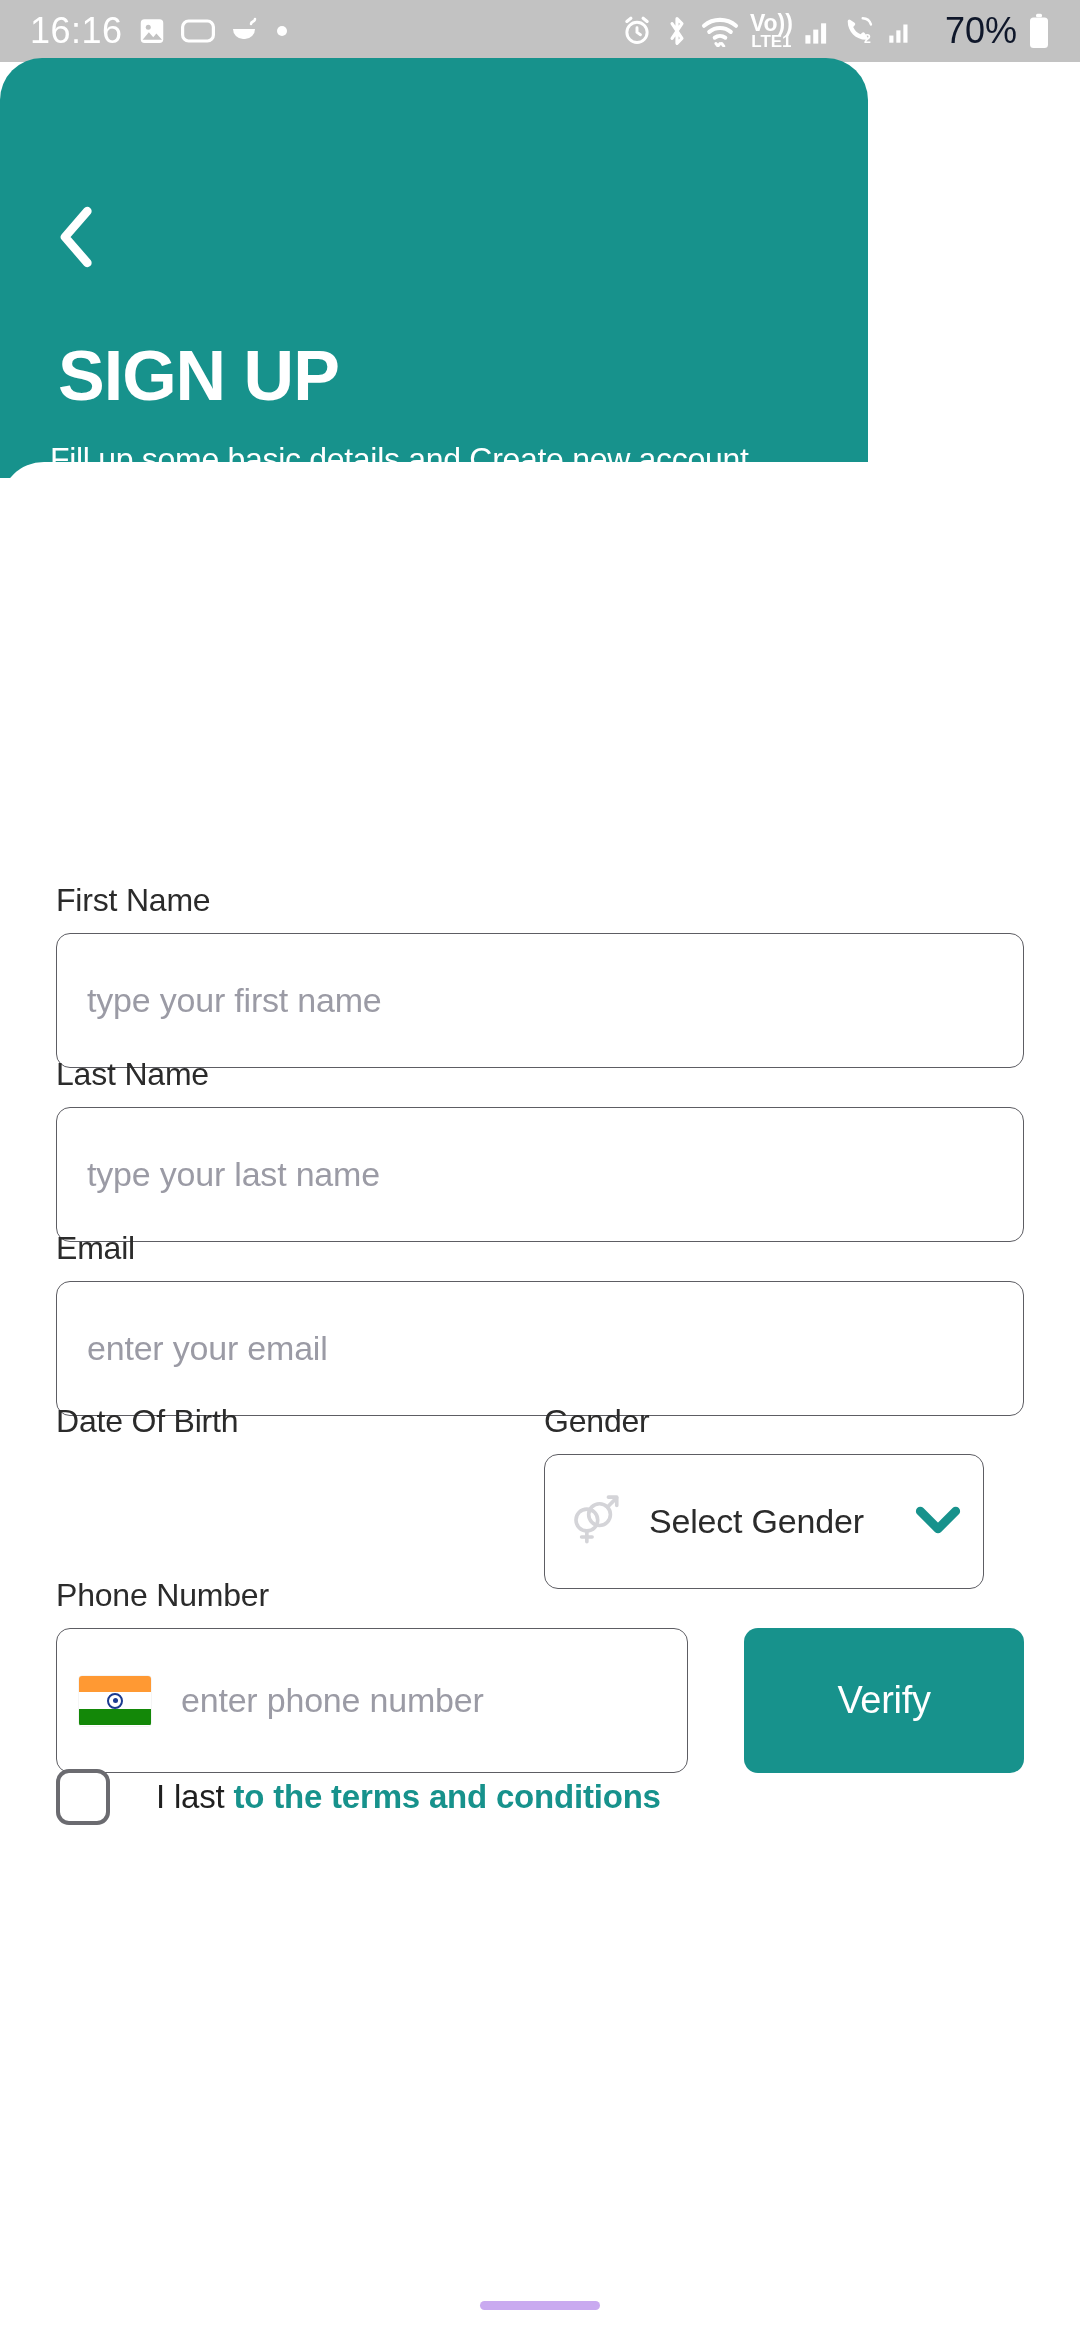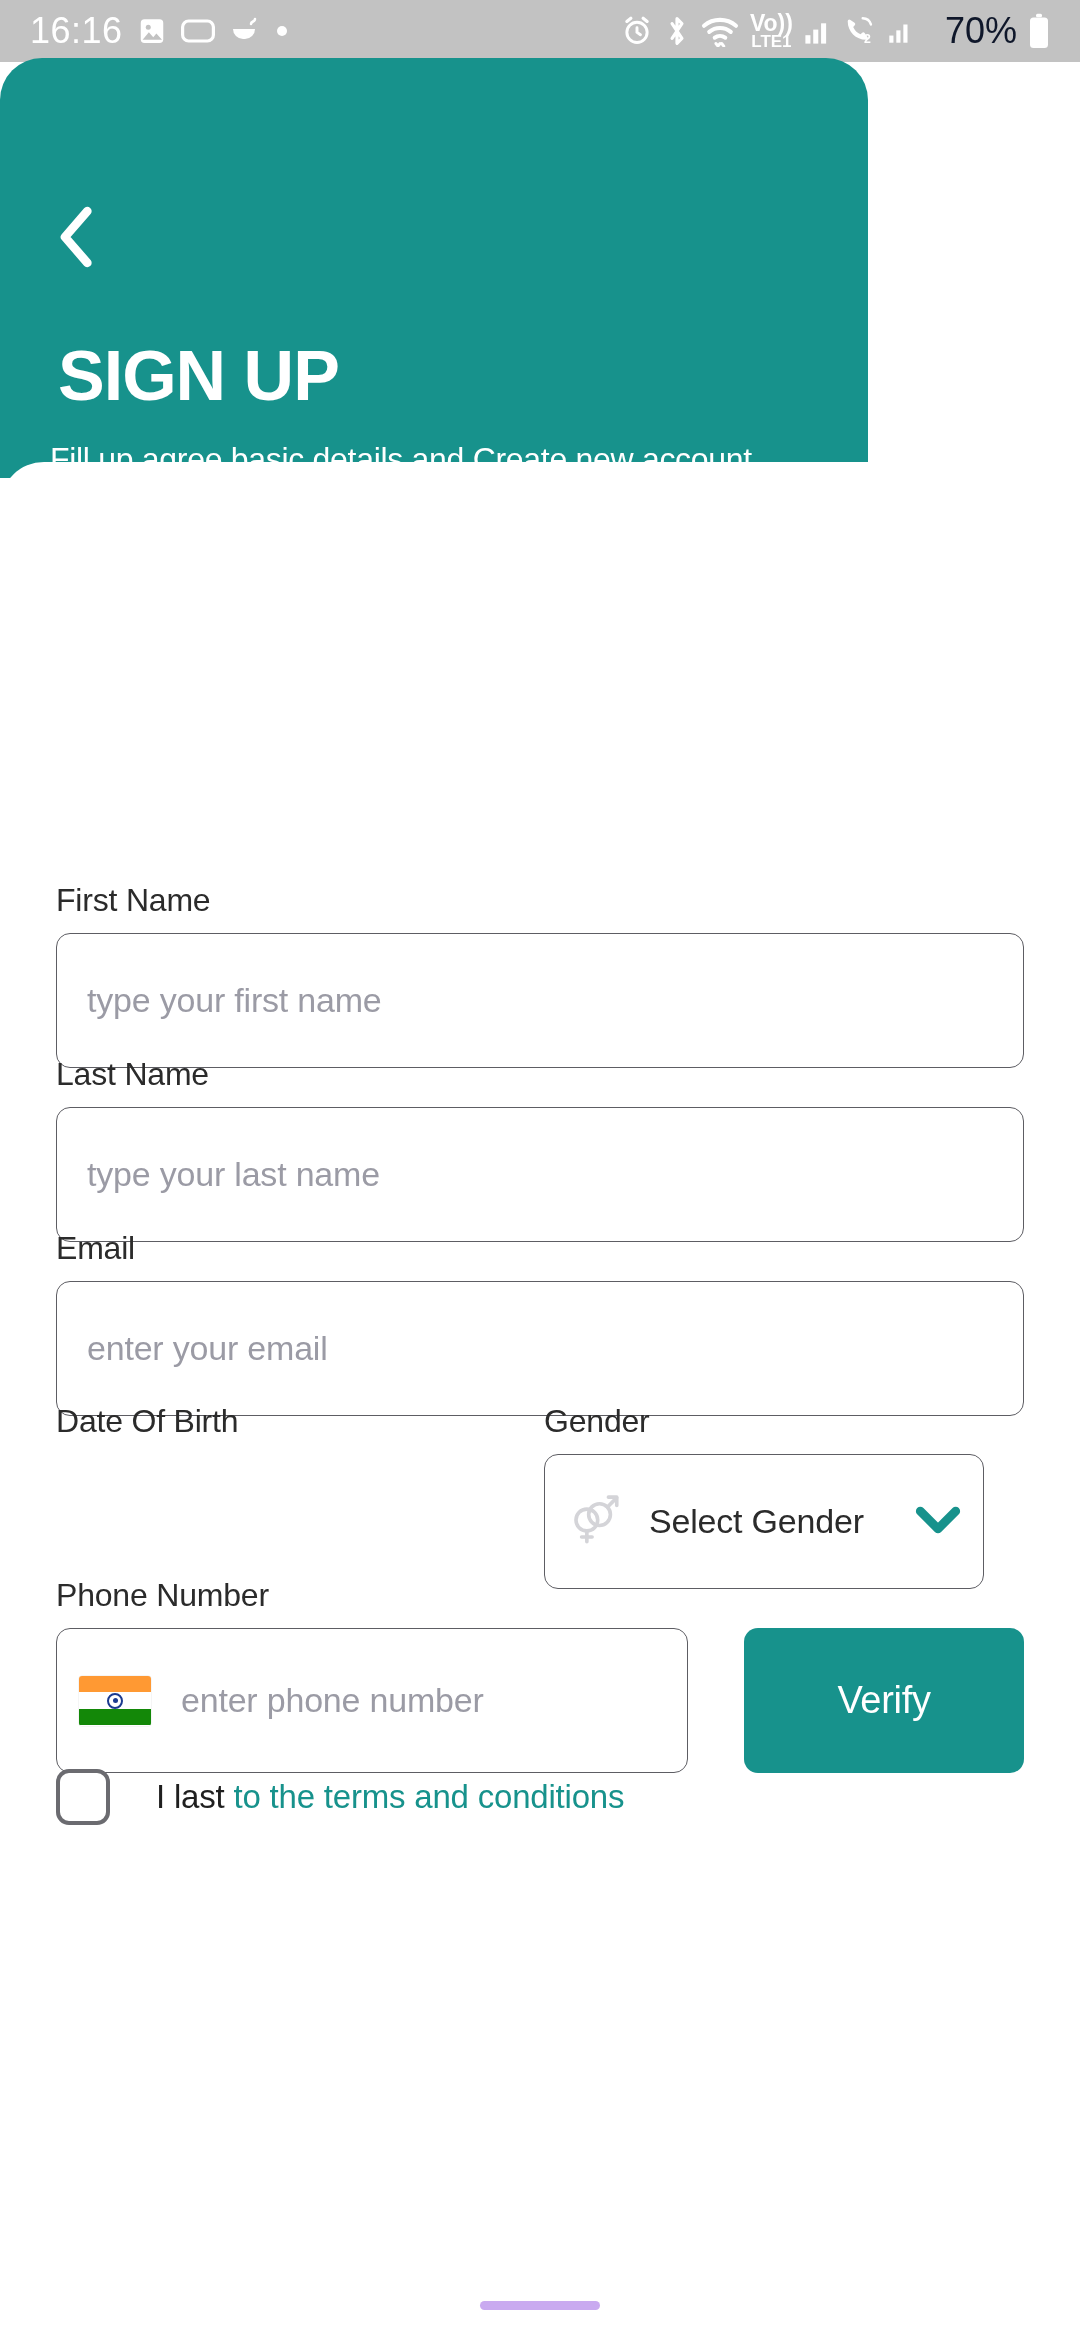--- a/index.html
+++ b/index.html
@@ -112,21 +112,21 @@
   
   .terms{
     position:absolute; left:56px; top:1307px; width:968px;
     display:flex; align-items:center; gap:46px;
   }
   .cbox{
     width:54px; height:56px; border:4px solid #6b6b70;
     border-radius:13px; background:#ffffff; flex:0 0 auto; cursor:pointer;
   }
   .terms-txt{ font-size:33px; color:#1f1f1f; letter-spacing:-0.2px; }
-  .terms-link{ color:#17928c; font-weight:normal; }
+  .terms-link{ color:#17928c; font-weight:bold; }
 
   
   .home-ind{
     position:absolute; left:50%; transform:translateX(-50%);
     bottom:30px; width:120px; height:9px;
     background:#c9aaf0; border-radius:6px;
   }
 </style>
 </head>
 <body>
@@ -217,21 +217,21 @@
 
 <div class="header">
   <div class="back-btn">
     <span>
       <svg width="42" height="62" viewBox="0 0 24 36">
           <path d="M18 3L5 18l13 15" stroke="#ffffff" stroke-width="5" fill="none" stroke-linecap="round" stroke-linejoin="round"></path>
         </svg>
     </span>
   </div>
   <div class="title">SIGN UP</div>
-  <div class="subtitle">Fill up agree basic details and Create new account</div>
+  <div class="subtitle">Fill up some basic details and Create new account</div>
 </div>
 
 <div class="sheet">
 
   <div class="field f-first">
     <span class="lbl">First Name</span>
     <div class="box">
       <span class="ph">type your first name</span>
     </div>
   </div>

